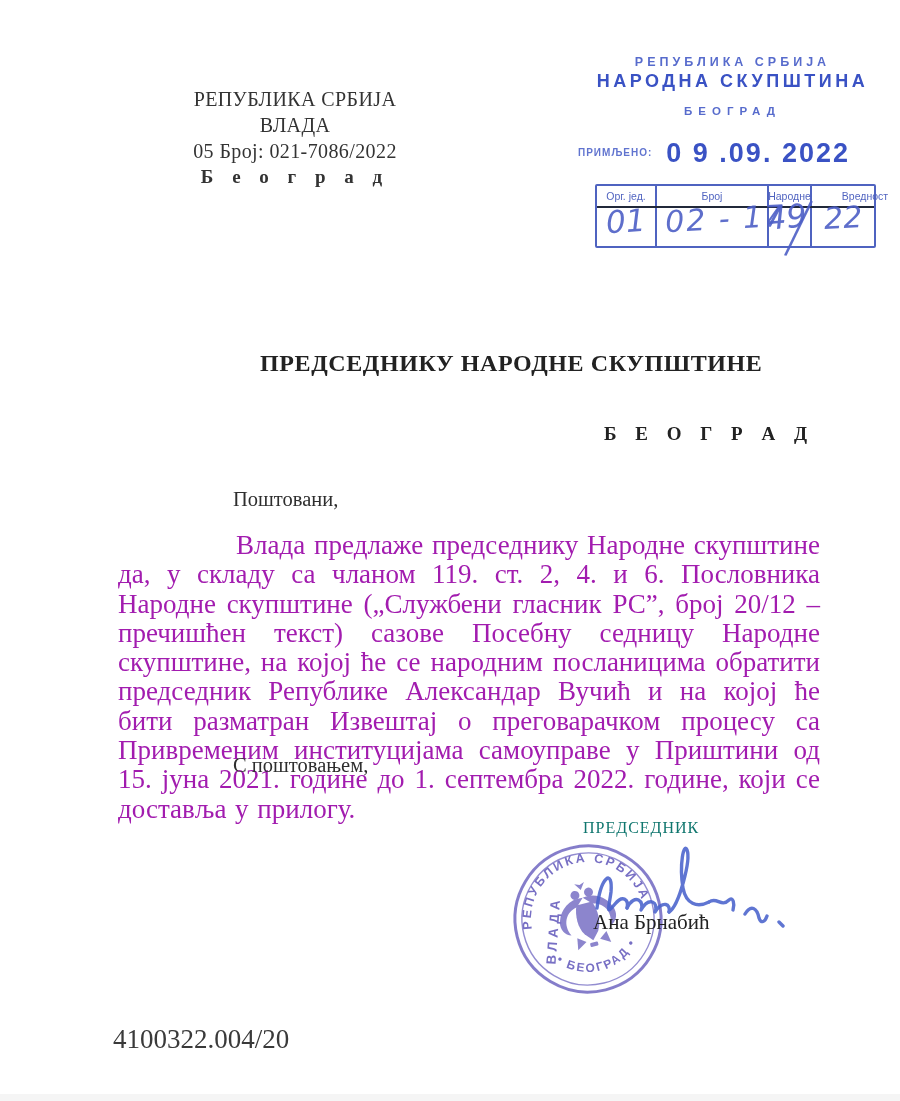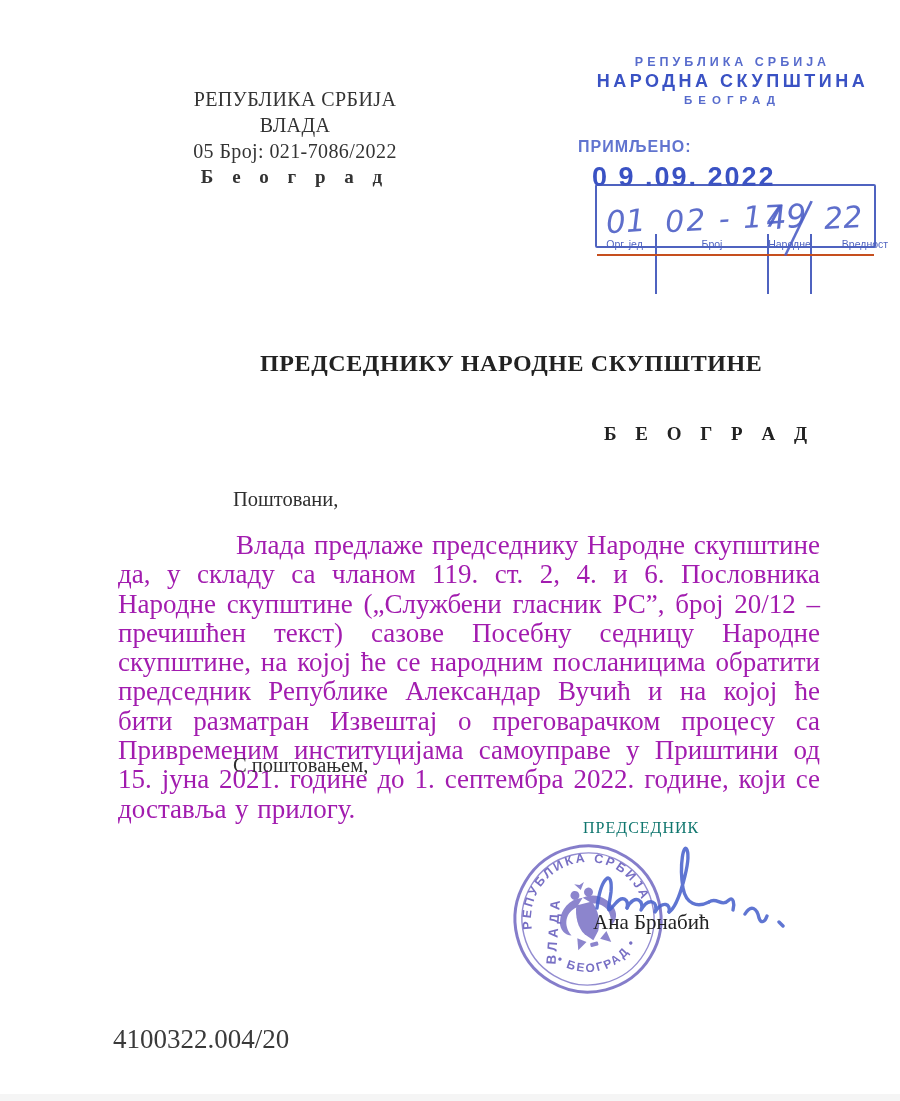--- a/index.html
+++ b/index.html
@@ -16,31 +16,31 @@
     position:absolute;left:145px;top:86px;width:300px;
     text-align:center;font-size:20px;line-height:26px;color:#333;
     letter-spacing:0.4px;
   }
   .letterhead .city{letter-spacing:7px;font-weight:bold;font-size:19px;}
   
   .rstamp{position:absolute;left:585px;top:55px;width:295px;color:#3a52c4;
     font-family:"Liberation Sans", sans-serif;text-align:center;}
   .rstamp .l1{font-size:12.5px;font-weight:bold;letter-spacing:4px;opacity:.85;}
   .rstamp .l2{font-size:18px;font-weight:bold;letter-spacing:3.5px;margin-top:2px;}
-  .rstamp .l3{font-size:11.5px;font-weight:bold;letter-spacing:6px;margin-top:2px;opacity:.85;}
+  .rstamp .l3{font-size:11.5px;font-weight:bold;letter-spacing:6px;margin-top:13px;opacity:.85;}
   .received{position:absolute;left:578px;top:138px;width:300px;text-align:left;
     font-family:"Liberation Sans", sans-serif;color:#3a52c4;}
-  .received .lbl{font-size:16px;font-weight:bold;letter-spacing:1px;opacity:.8;vertical-align:6px;}
+  .received .lbl{font-size:10px;font-weight:bold;letter-spacing:1px;opacity:.8;vertical-align:6px;}
   .received .date{font-size:27px;font-weight:bold;letter-spacing:2px;margin-left:14px;
     transform:scaleY(1.05);display:inline-block;}
   
   .stable{position:absolute;left:595px;top:184px;width:277px;height:60px;
     border:2px solid #4156bb;border-radius:2px;opacity:.92;}
-  .stable .hdr{display:flex;height:20px;border-bottom:2px solid #c2410c;
-    font-family:"Liberation Sans", sans-serif;font-size:10.5px;color:#4156bb;margin-top:48px;}
+  .stable .hdr{display:flex;height:20px;border-bottom:2px solid #0f172a;
+    font-family:"Liberation Sans", sans-serif;font-size:10.5px;color:#4156bb;}
   .stable .hdr div{display:flex;align-items:center;justify-content:center;
     border-right:2px solid #4156bb;box-sizing:border-box;}
   .stable .hdr div:last-child{border-right:none;}
   .stable .cols{display:flex;height:38px;}
   .stable .cols div{border-right:2px solid #4156bb;box-sizing:border-box;}
   .stable .cols div:last-child{border-right:none;}
   .c1{width:60px;} .c2{width:112px;} .c3{width:43px;} .c4{width:58px;padding-left:48px;}
   .hand{position:absolute;font-family:"DejaVu Sans", sans-serif;
     color:#4d5fc6;font-style:italic;opacity:.9;}
   

